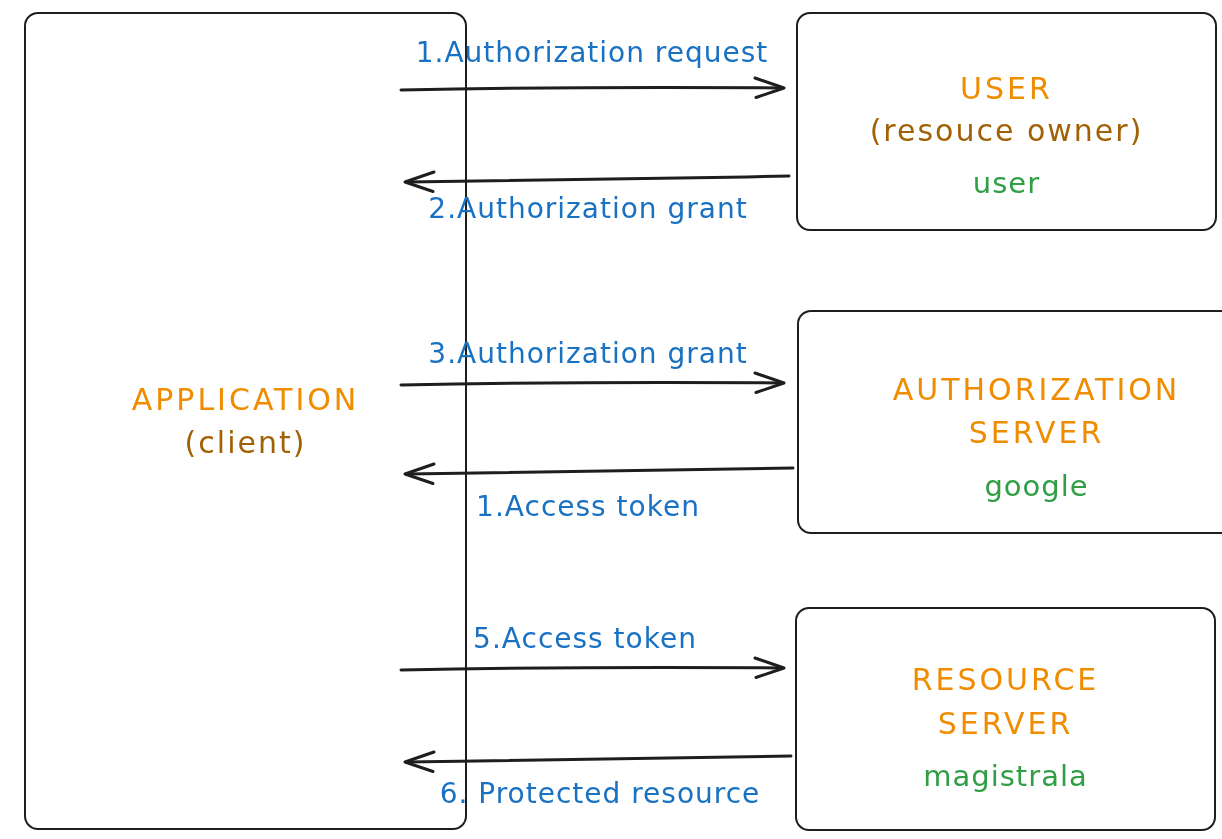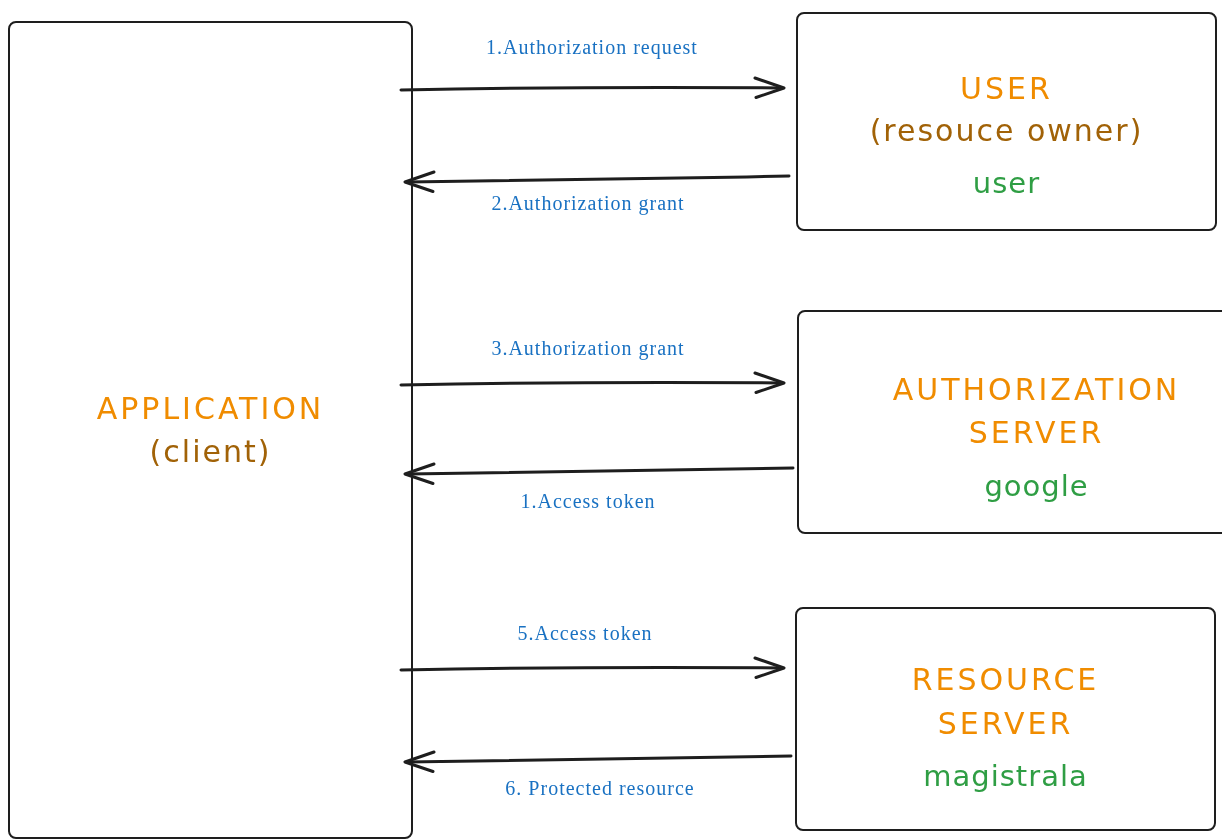--- a/index.html
+++ b/index.html
@@ -10,21 +10,21 @@
     position: relative;
     width: 1222px;
     height: 839px;
     background: #ffffff;
     overflow: hidden;
   }
 
   .node {
     position: absolute;
     border: 2.5px solid #1e1e1e;
-    border-radius: 8px;
+    border-radius: 14px;
     background: #ffffff;
     display: flex;
     flex-direction: column;
     align-items: center;
     justify-content: center;
     text-align: center;
   }
 
   .node-title {
     color: #f08c00;
@@ -44,22 +44,22 @@
 
   .node-instance {
     color: #2f9e44;
     font-size: 29px;
     letter-spacing: 1px;
     margin-top: 14px;
     font-weight: 500;
   }
 
   #node-application {
-    left: 8px; top: 12px;
-    width: 405px; height: 818px; margin-top: 9px;
+    left: 24px; top: 12px;
+    width: 443px; height: 818px;
   }
   #node-application .app-instance {
     position: absolute;
     bottom: 28px;
     left: 0; right: 0;
     text-align: center;
     margin-top: 0;
   }
 
   #node-user {
@@ -93,25 +93,24 @@
     stroke-width: 3;
     fill: none;
     stroke-linecap: round;
     stroke-linejoin: round;
   }
 
   .arrow-label {
     position: absolute;
     transform: translateX(-50%);
     color: #1971c2;
-    font-size: 20px;
+    font-size: 28px;
     letter-spacing: 1px;
     white-space: nowrap;
     font-weight: 500;
-    font-family: Liberation Serif, serif;
   }
   #arrow-label-1 { left: 592px; top: 36px; }
   #arrow-label-2 { left: 588px; top: 192px; }
   #arrow-label-3 { left: 588px; top: 337px; }
   #arrow-label-4 { left: 588px; top: 490px; }
   #arrow-label-5 { left: 585px; top: 622px; }
   #arrow-label-6 { left: 600px; top: 777px; text-align: right; }
 </style>
 </head>
 <body>

